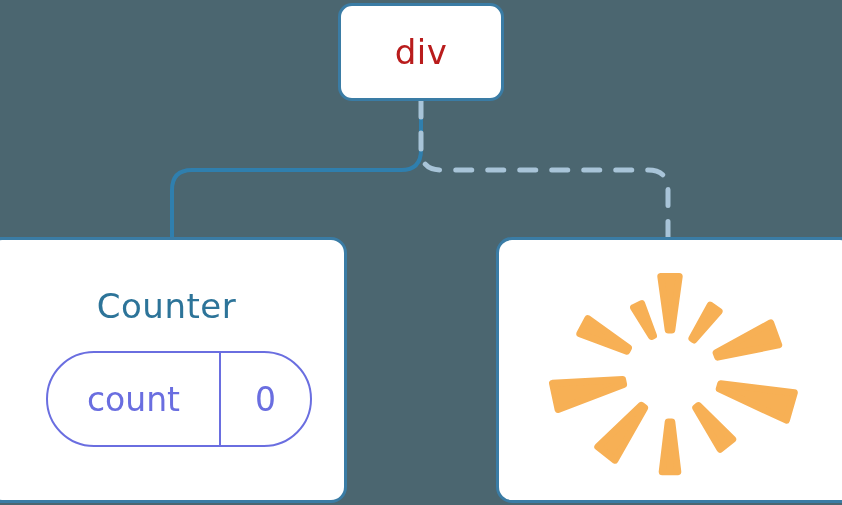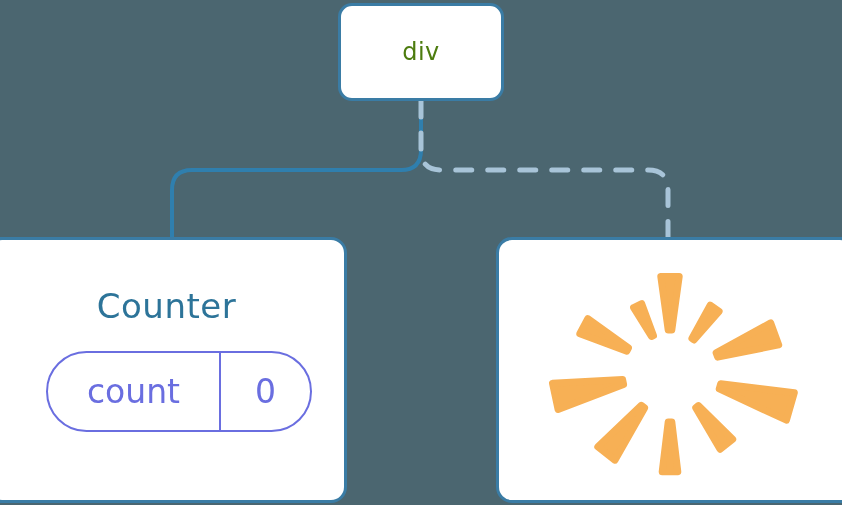--- a/index.html
+++ b/index.html
@@ -60,22 +60,22 @@
   .node-spark {
     left: 496px;
     top: 237px;
     width: 360px;
     height: 266px;
     border-radius: 16px;
     overflow: hidden;
   }
 
   .node-title {
-    color: #4d7c0f;
-    font-size: 24px;
+    color: #b91c1c;
+    font-size: 34px;
     letter-spacing: 0.5px;
     line-height: 1;
     user-select: none;
     text-align: center;
   }
 
   .counter-title {
     position: absolute;
     left: 0;
     right: 0;
@@ -85,21 +85,21 @@
     font-size: 34px;
     letter-spacing: 0.5px;
   }
 
   
   .state-pill {
     position: absolute;
     left: 57px;
     top: 111px;
     width: 266px;
-    height: 81px;
+    height: 96px;
     border: 2px solid #6a6ee0;
     border-radius: 48px;
     display: flex;
     align-items: stretch;
     box-sizing: border-box;
     background: #fff;
   }
   .pill-key {
     flex: 0 0 173px;
     display: flex;

